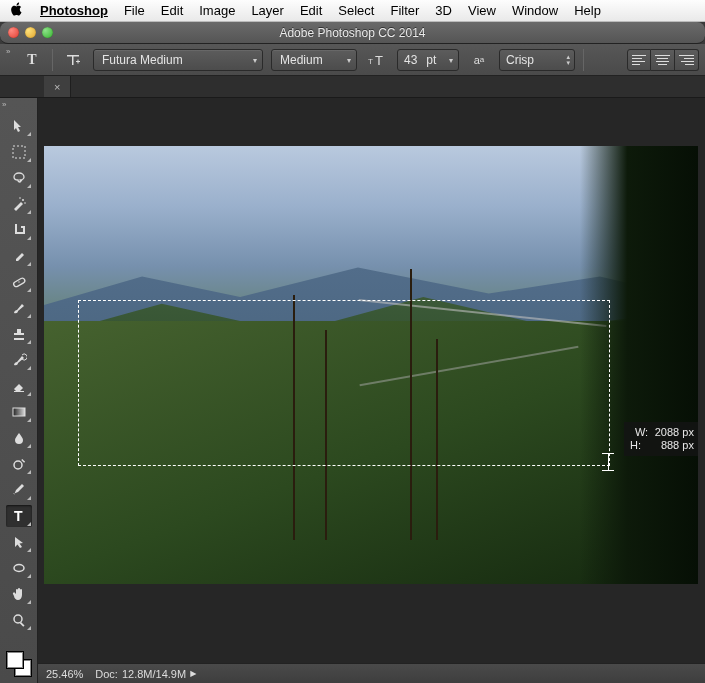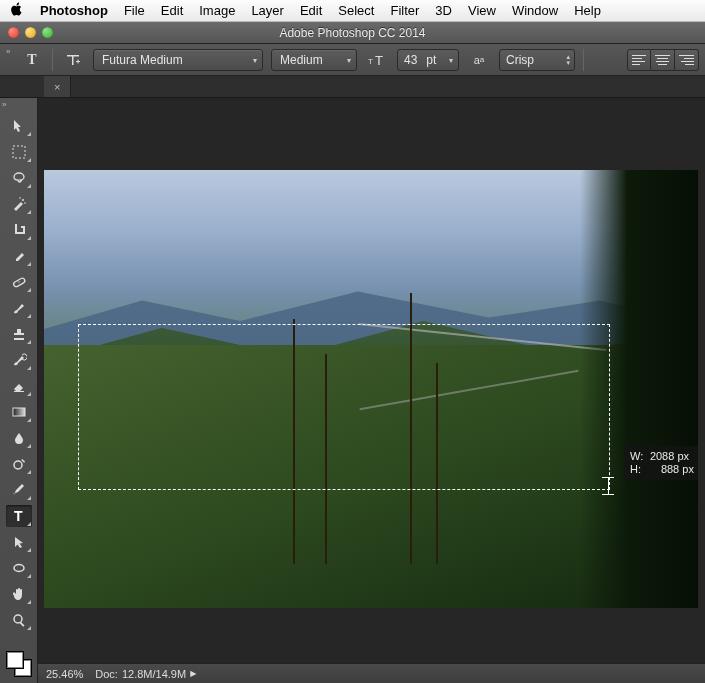--- a/index.html
+++ b/index.html
@@ -1,25 +1,25 @@
 <!DOCTYPE html>
 <html><head>
 <meta charset="utf-8">
 <style>
   * { margin: 0; padding: 0; box-sizing: border-box; font-family: "Helvetica Neue", Arial, sans-serif; }
   body { width: 705px; height: 683px; background: #3a3a3a; color: #ddd; overflow: hidden; font-size: 12px; }
 
   
   .mac-menubar { height: 22px; background: linear-gradient(#fdfdfd,#e9e9e9); display: flex; align-items: center; padding: 0 10px; gap: 16px; color: #000; border-bottom: 1px solid #bbb; }
   .mac-menubar .apple-icon svg { width: 14px; height: 14px; }
-  .mac-menubar .app-name { font-weight: 700; }
+  .mac-menubar .app-name { font-weight: 700; text-decoration: underline; }
   .mac-menubar .menu-item { font-size: 13px; }
 
   
-  .win-titlebar { height: 22px; background: linear-gradient(#6a6a6a,#555); display: flex; align-items: center; position: relative; border-bottom: 1px solid #222; }
+  .win-titlebar { height: 22px; background: linear-gradient(#6a6a6a,#555); display: flex; align-items: center; position: relative; border-bottom: 1px solid #222; border-radius: 8px; }
   .traffic { display: flex; gap: 6px; padding-left: 8px; }
   .tl { width: 11px; height: 11px; border-radius: 50%; box-shadow: inset 0 0 1px rgba(0,0,0,.5); }
   .tl.red { background: radial-gradient(circle at 30% 30%, #ff8a80, #e33e32); }
   .tl.yellow { background: radial-gradient(circle at 30% 30%, #ffe27a, #e2a62e); }
   .tl.green { background: radial-gradient(circle at 30% 30%, #8ee28a, #36b52e); }
   .win-title { position: absolute; left: 0; right: 0; text-align: center; font-size: 12px; color: #eaeaea; text-shadow: 0 -1px 0 rgba(0,0,0,.5); }
 
   
   .options-bar { height: 32px; background: linear-gradient(#575757,#4a4a4a); display: flex; align-items: center; padding: 0 6px; gap: 8px; border-bottom: 1px solid #222; }
   .options-bar .chev { width: 6px; font-size: 8px; color: #bbb; align-self: flex-start; margin-top: 3px;}
@@ -49,21 +49,21 @@
   .tool { width: 26px; height: 22px; display: flex; align-items: center; justify-content: center; color: #ddd; position: relative; border-radius: 2px;}
   .tool.active { background: #2f2f2f; box-shadow: inset 0 1px 2px rgba(0,0,0,.6); color: #fff; }
   .tool svg { width: 16px; height: 16px; }
   .tool .tri { position: absolute; right: 1px; bottom: 1px; width: 0; height: 0; border-left: 4px solid transparent; border-bottom: 4px solid #bbb; }
   .swatches { margin-top: auto; margin-bottom: 6px; position: relative; width: 26px; height: 26px; }
   .swatch { position: absolute; width: 18px; height: 18px; border: 1px solid #000; box-shadow: 0 0 0 1px #888 inset; }
   .swatch.fg { background: #fff; left: 0; top: 0; z-index: 2; }
   .swatch.bg { background: #fff; right: 0; bottom: 0; }
 
   .canvas-wrap { flex: 1; background: #262626; position: relative; overflow: hidden; }
-  .canvas { position: absolute; left: 6px; top: 72px; width: 654px; height: 438px; background: #30401d; overflow: hidden;}
+  .canvas { position: absolute; left: 6px; top: 48px; width: 654px; height: 438px; background: #30401d; overflow: hidden; text-align: right;}
   
   .sky { position:absolute; inset:0; height:46%; background: linear-gradient(#b9c9de 0%, #9ab0cc 30%, #7690ad 60%, #5b7a5c 100%); }
   .ridge3{position:absolute;left:0;right:0;top:22%;height:26%;background:linear-gradient(#546f8d,#4b6680);clip-path:polygon(0 55%,15% 30%,30% 48%,48% 22%,68% 45%,85% 30%,100% 50%,100% 100%,0 100%);} 
   .ridge2{position:absolute;left:0;right:0;top:30%;height:30%;background:linear-gradient(#3f5d3a,#2c4a2c);clip-path:polygon(0 45%,18% 20%,38% 42%,58% 15%,78% 38%,100% 25%,100% 100%,0 100%);} 
   .ridge1{position:absolute;left:0;right:0;top:40%;height:62%;background:linear-gradient(160deg,#46622f 0%,#2c491f 50%,#13260e 100%);} 
   .forest-right{position:absolute;right:0;top:0;bottom:0;width:18%;background:linear-gradient(90deg,rgba(10,20,8,0) 0%, #0d1a0a 40%, #060f05 100%);} 
   .tree{position:absolute;bottom:10%;width:2px;background:#2a1d0e;}
   .t1{left:38%;height:56%;} .t2{left:43%;height:48%;} .t3{left:56%;height:62%;} .t4{left:60%;height:46%;}
   .road{position:absolute; right:14%; top:38%; width:38%; height:2px; background:rgba(190,190,190,.6); transform:rotate(6deg);}
   .road2{position:absolute; right:18%; top:50%; width:34%; height:2px; background:rgba(170,170,170,.5); transform:rotate(-10deg);}

